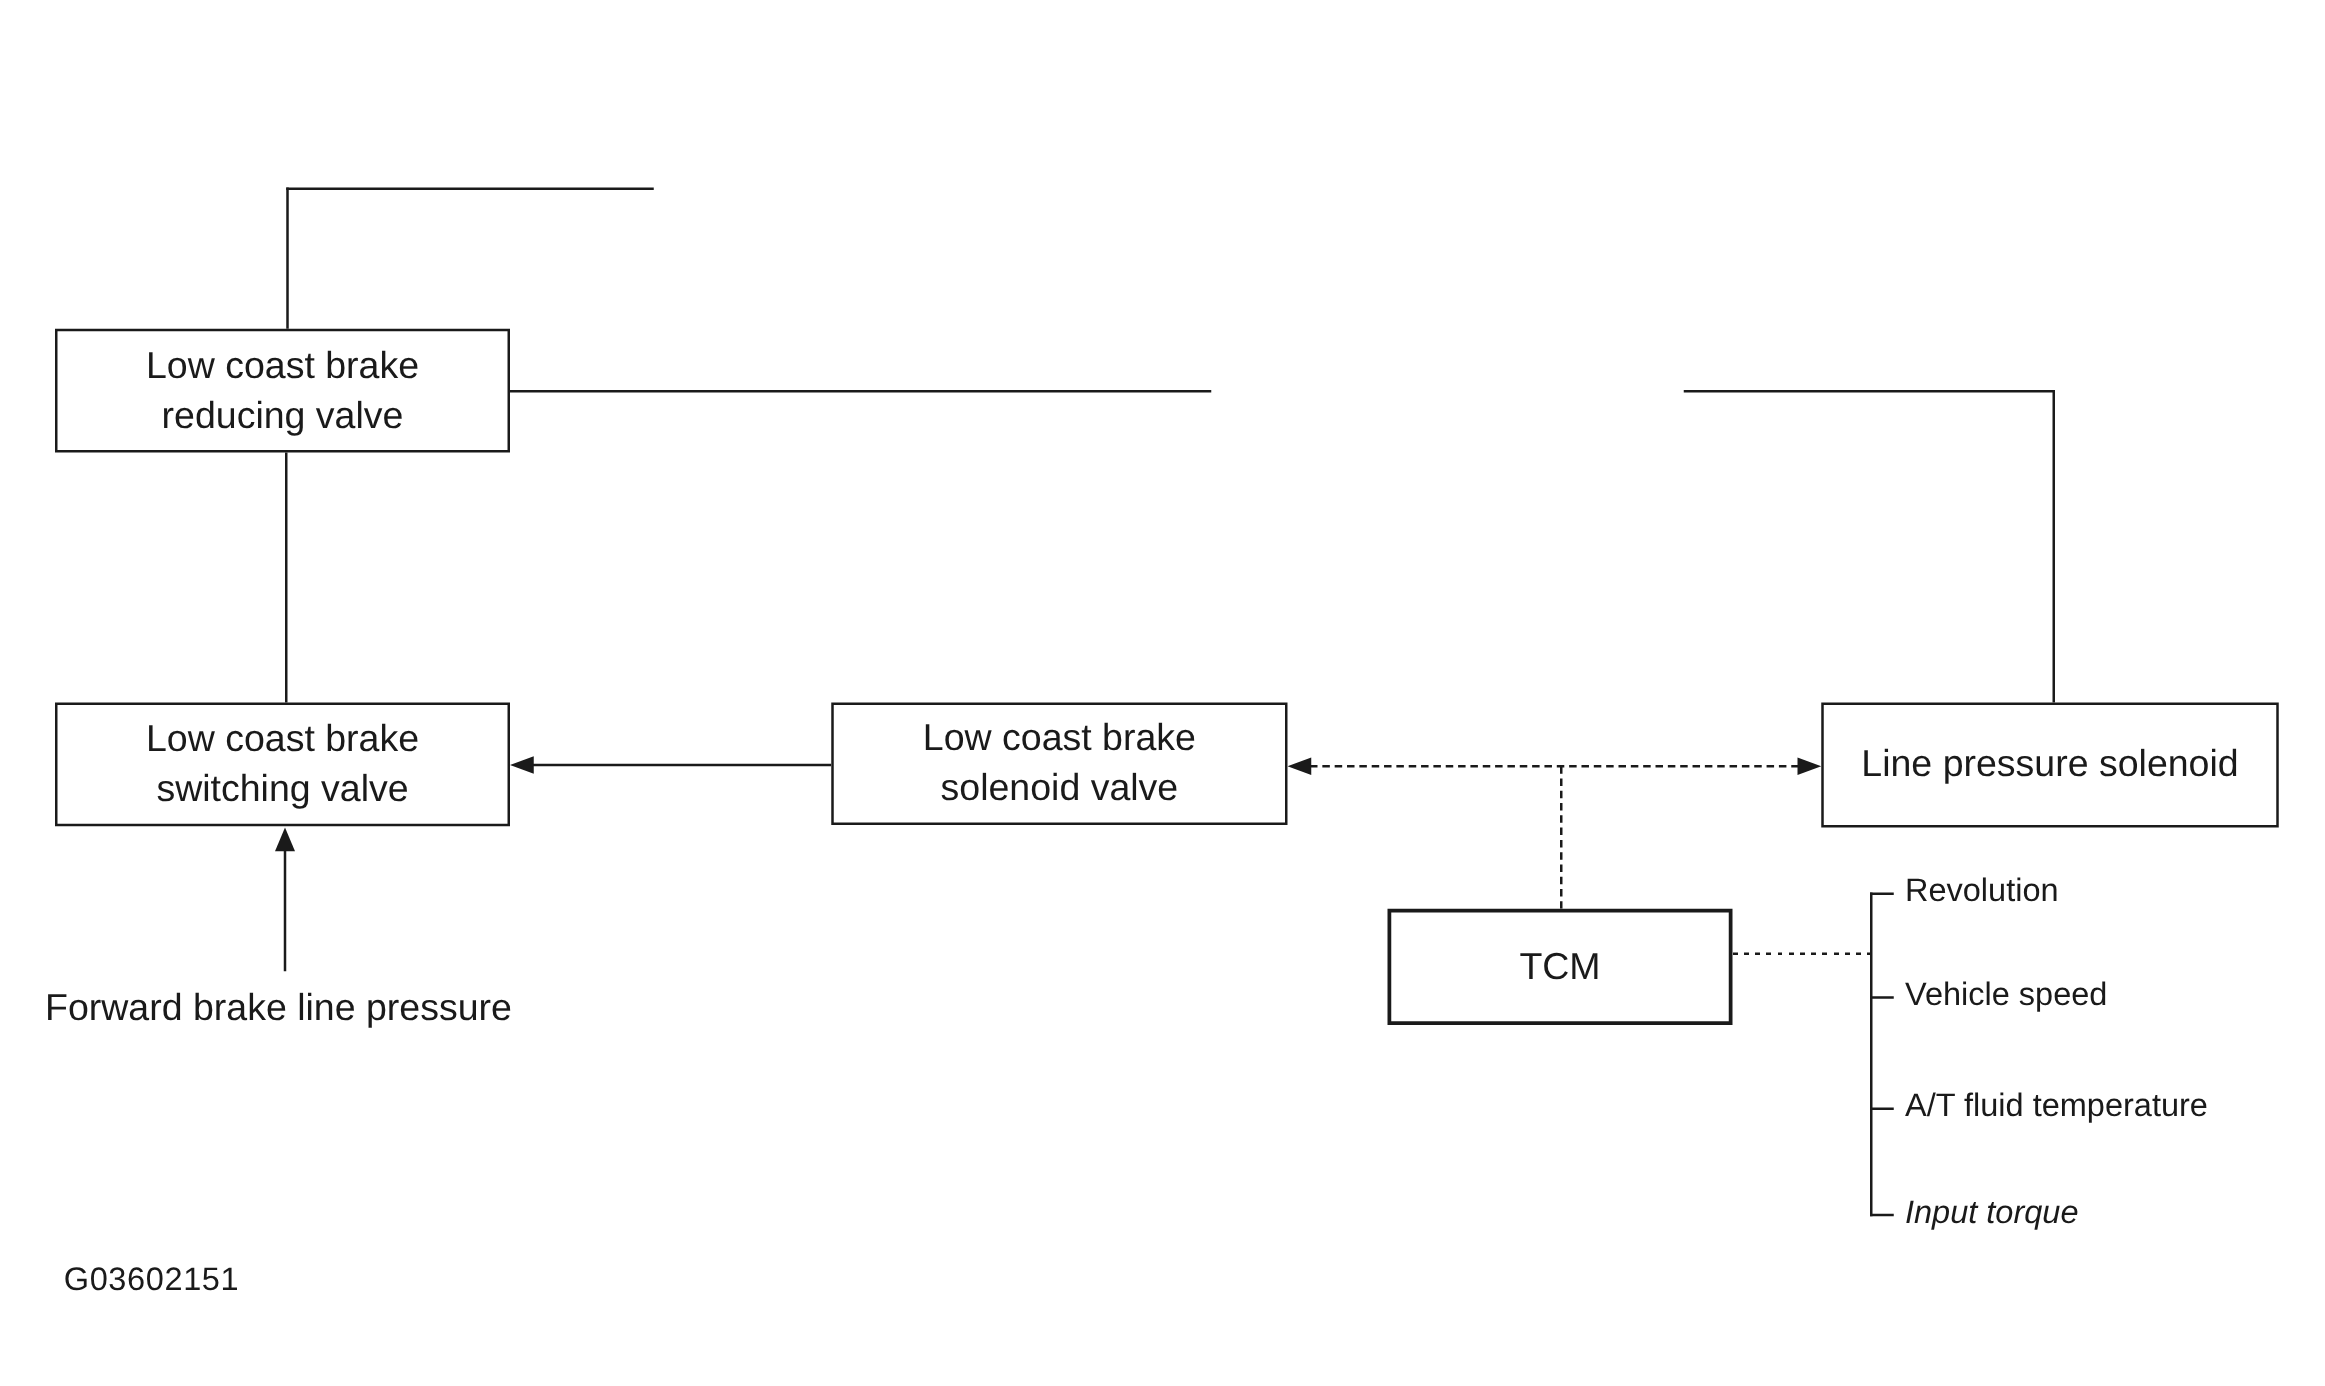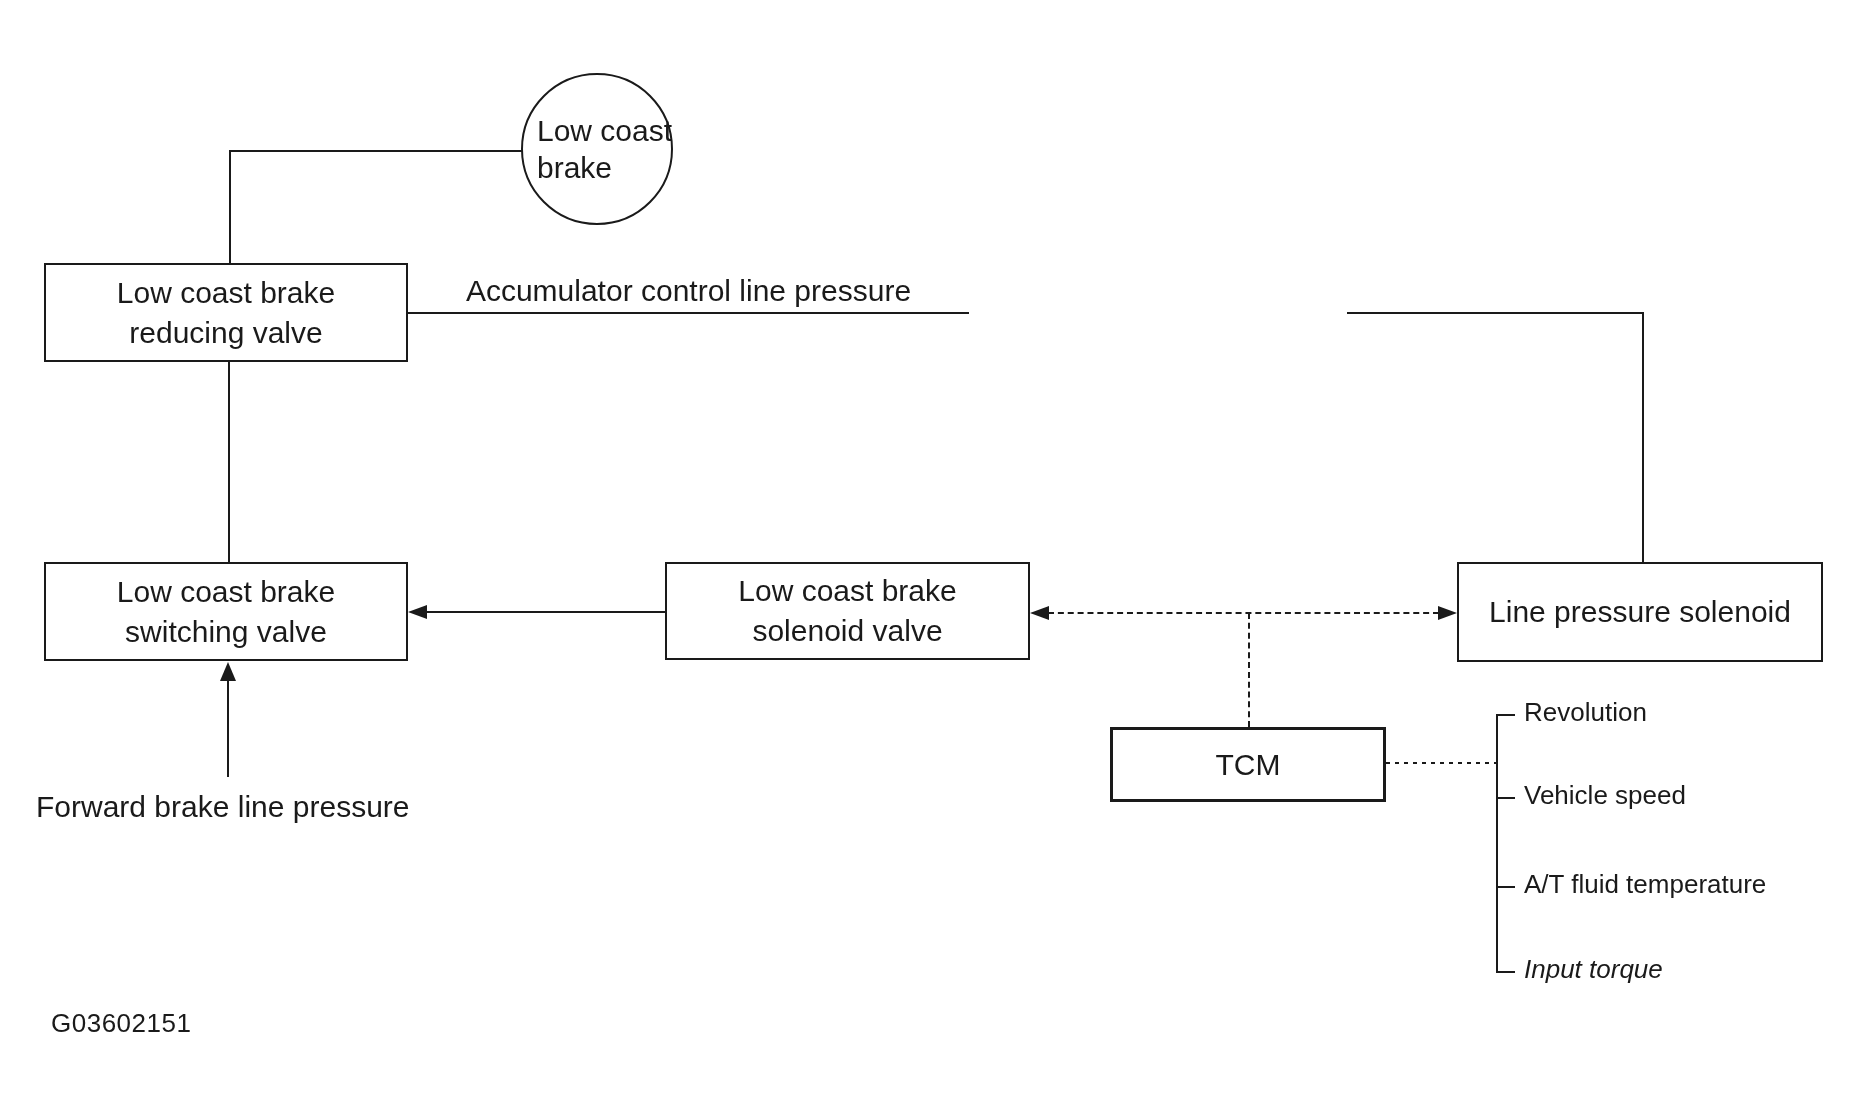--- a/index.html
+++ b/index.html
@@ -78,24 +78,20 @@
   <div class="dash-v" style="left:1248px; top:613px; height:114px; width:0; position:absolute;"></div>
 
   <div class="dot-h" style="left:1386px; top:762px; width:111px;"></div>
 
   <div class="vline" style="left:1496px; top:714px; height:259px;"></div>
   <div class="hline" style="left:1496px; top:714px; width:19px;"></div>
   <div class="hline" style="left:1496px; top:797px; width:19px;"></div>
   <div class="hline" style="left:1496px; top:886px; width:19px;"></div>
   <div class="hline" style="left:1496px; top:971px; width:19px;"></div>
 
-  <div class="box circle" style="left:521px; top:73px; width:152px; height:152px;">
-    <span>Low coast</span>
-    <span>brake</span>
-  </div>
 
   <div class="box" style="left:44px; top:263px; width:364px; height:99px;">
     <span>Low coast brake</span>
     <span>reducing valve</span>
   </div>
 
 
   <div class="box" style="left:44px; top:562px; width:364px; height:99px;">
     <span>Low coast brake</span>
     <span>switching valve</span>
@@ -103,25 +99,24 @@
 
   <div class="box" style="left:665px; top:562px; width:365px; height:98px;">
     <span>Low coast brake</span>
     <span>solenoid valve</span>
   </div>
 
   <div class="box" style="left:1457px; top:562px; width:366px; height:100px;">
     <span>Line pressure solenoid</span>
   </div>
 
-  <div class="box" style="left:1110px; top:727px; width:276px; height:75px; border-width:3px;">
+  <div class="box" style="left:1110px; top:727px; width:276px; height:93px; border-width:3px;">
     <span>TCM</span>
   </div>
 
-  <div class="floating-label" style="left:408px; top:274px; width:561px; text-align:center;">Accumulator control line pressure</div>
 
   <div class="floating-label" style="left:36px; top:790px;">Forward brake line pressure</div>
 
   <div class="tcm-input" style="top:697px;">Revolution</div>
   <div class="tcm-input" style="top:780px;">Vehicle speed</div>
   <div class="tcm-input" style="top:869px;">A/T fluid temperature</div>
   <div class="tcm-input" style="top:954px;font-style:italic;">Input torque</div>
 
   <div class="figure-id" style="left:51px; top:1008px;">G03602151</div>
 

